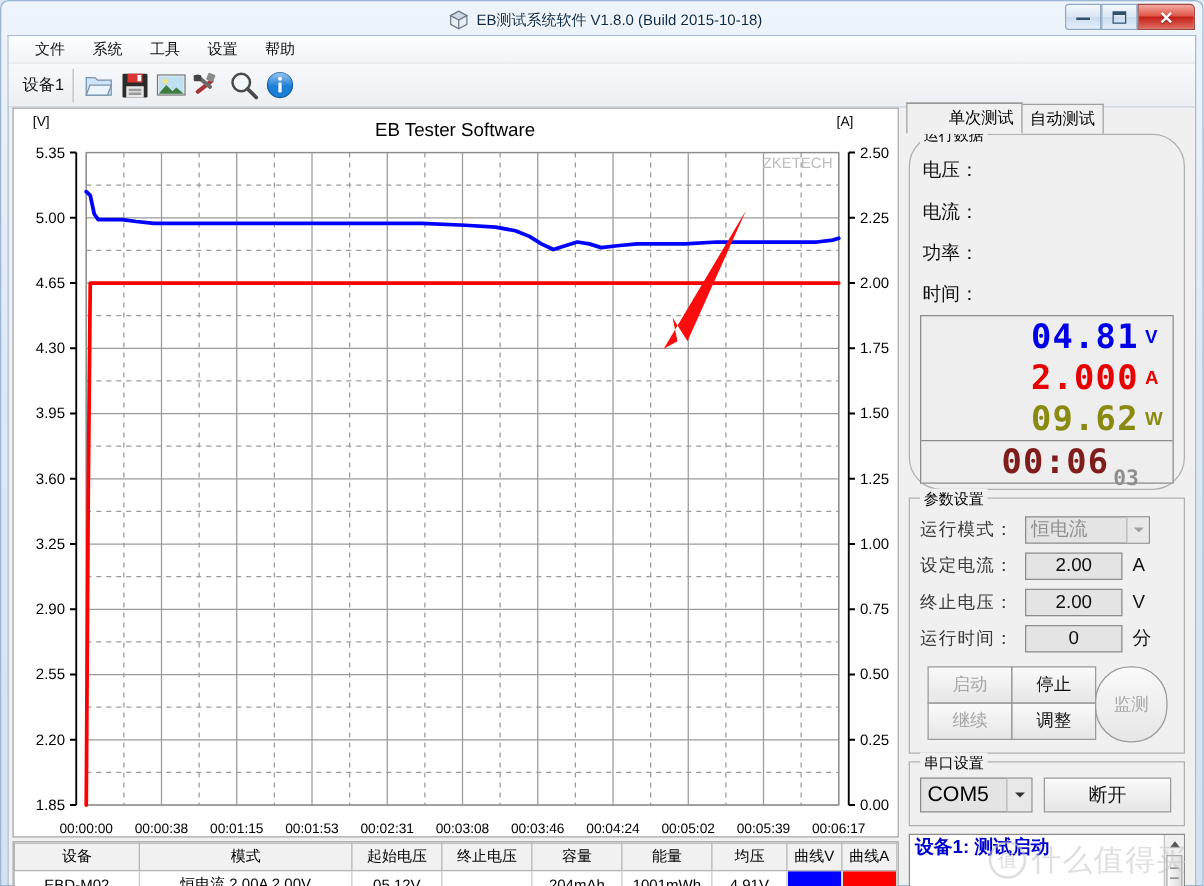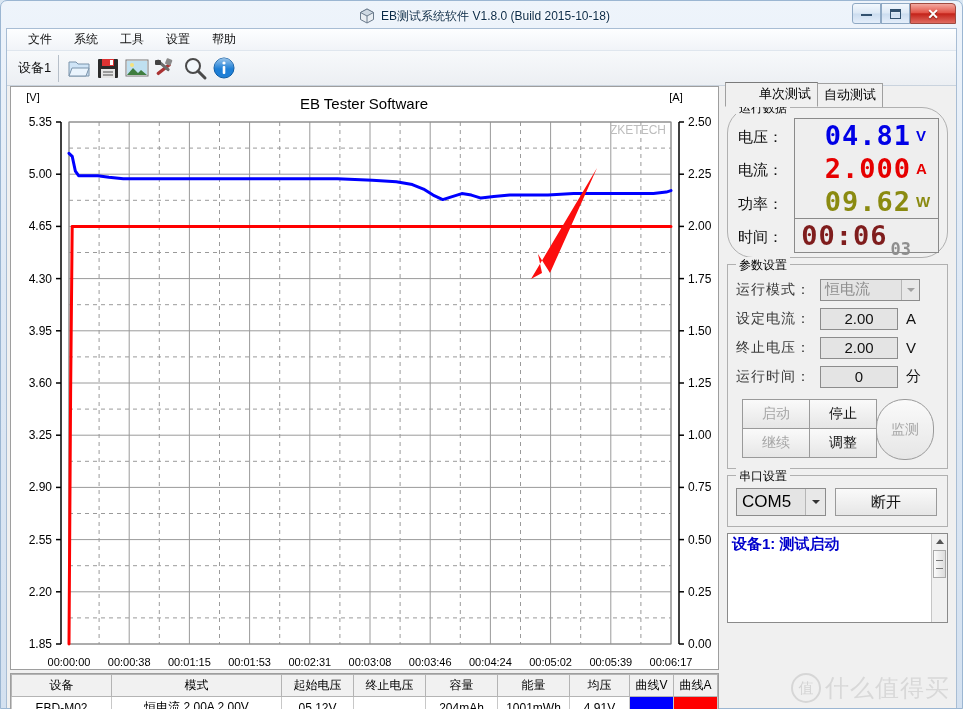--- a/index.html
+++ b/index.html
@@ -485,21 +485,21 @@
 
       <div id="rightpane">
 
         <div id="tabstrip">
           <div class="ptab active">单次测试</div>
           <div class="ptab">自动测试</div>
         </div>
 
         <div class="groupbox" style="padding:10px 8px 4px 8px;border-radius:26px;">
           <span class="gtitle">运行数据</span>
-          <div style="display:flex;">
+          <div style="display:flex;flex-direction:column;">
             <div style="display:flex;flex-direction:column;justify-content:space-around;padding-top:2px;">
               <div class="lcdlabel" style="height:33px;line-height:33px;">电压：</div>
               <div class="lcdlabel" style="height:33px;line-height:33px;">电流：</div>
               <div class="lcdlabel" style="height:33px;line-height:33px;">功率：</div>
               <div class="lcdlabel" style="height:33px;line-height:33px;">时间：</div>
             </div>
             <div style="flex:1;display:flex;flex-direction:column;">
               <div id="lcdbox">
                 <div class="lcdrow">
                   <div class="lcdwrap">

